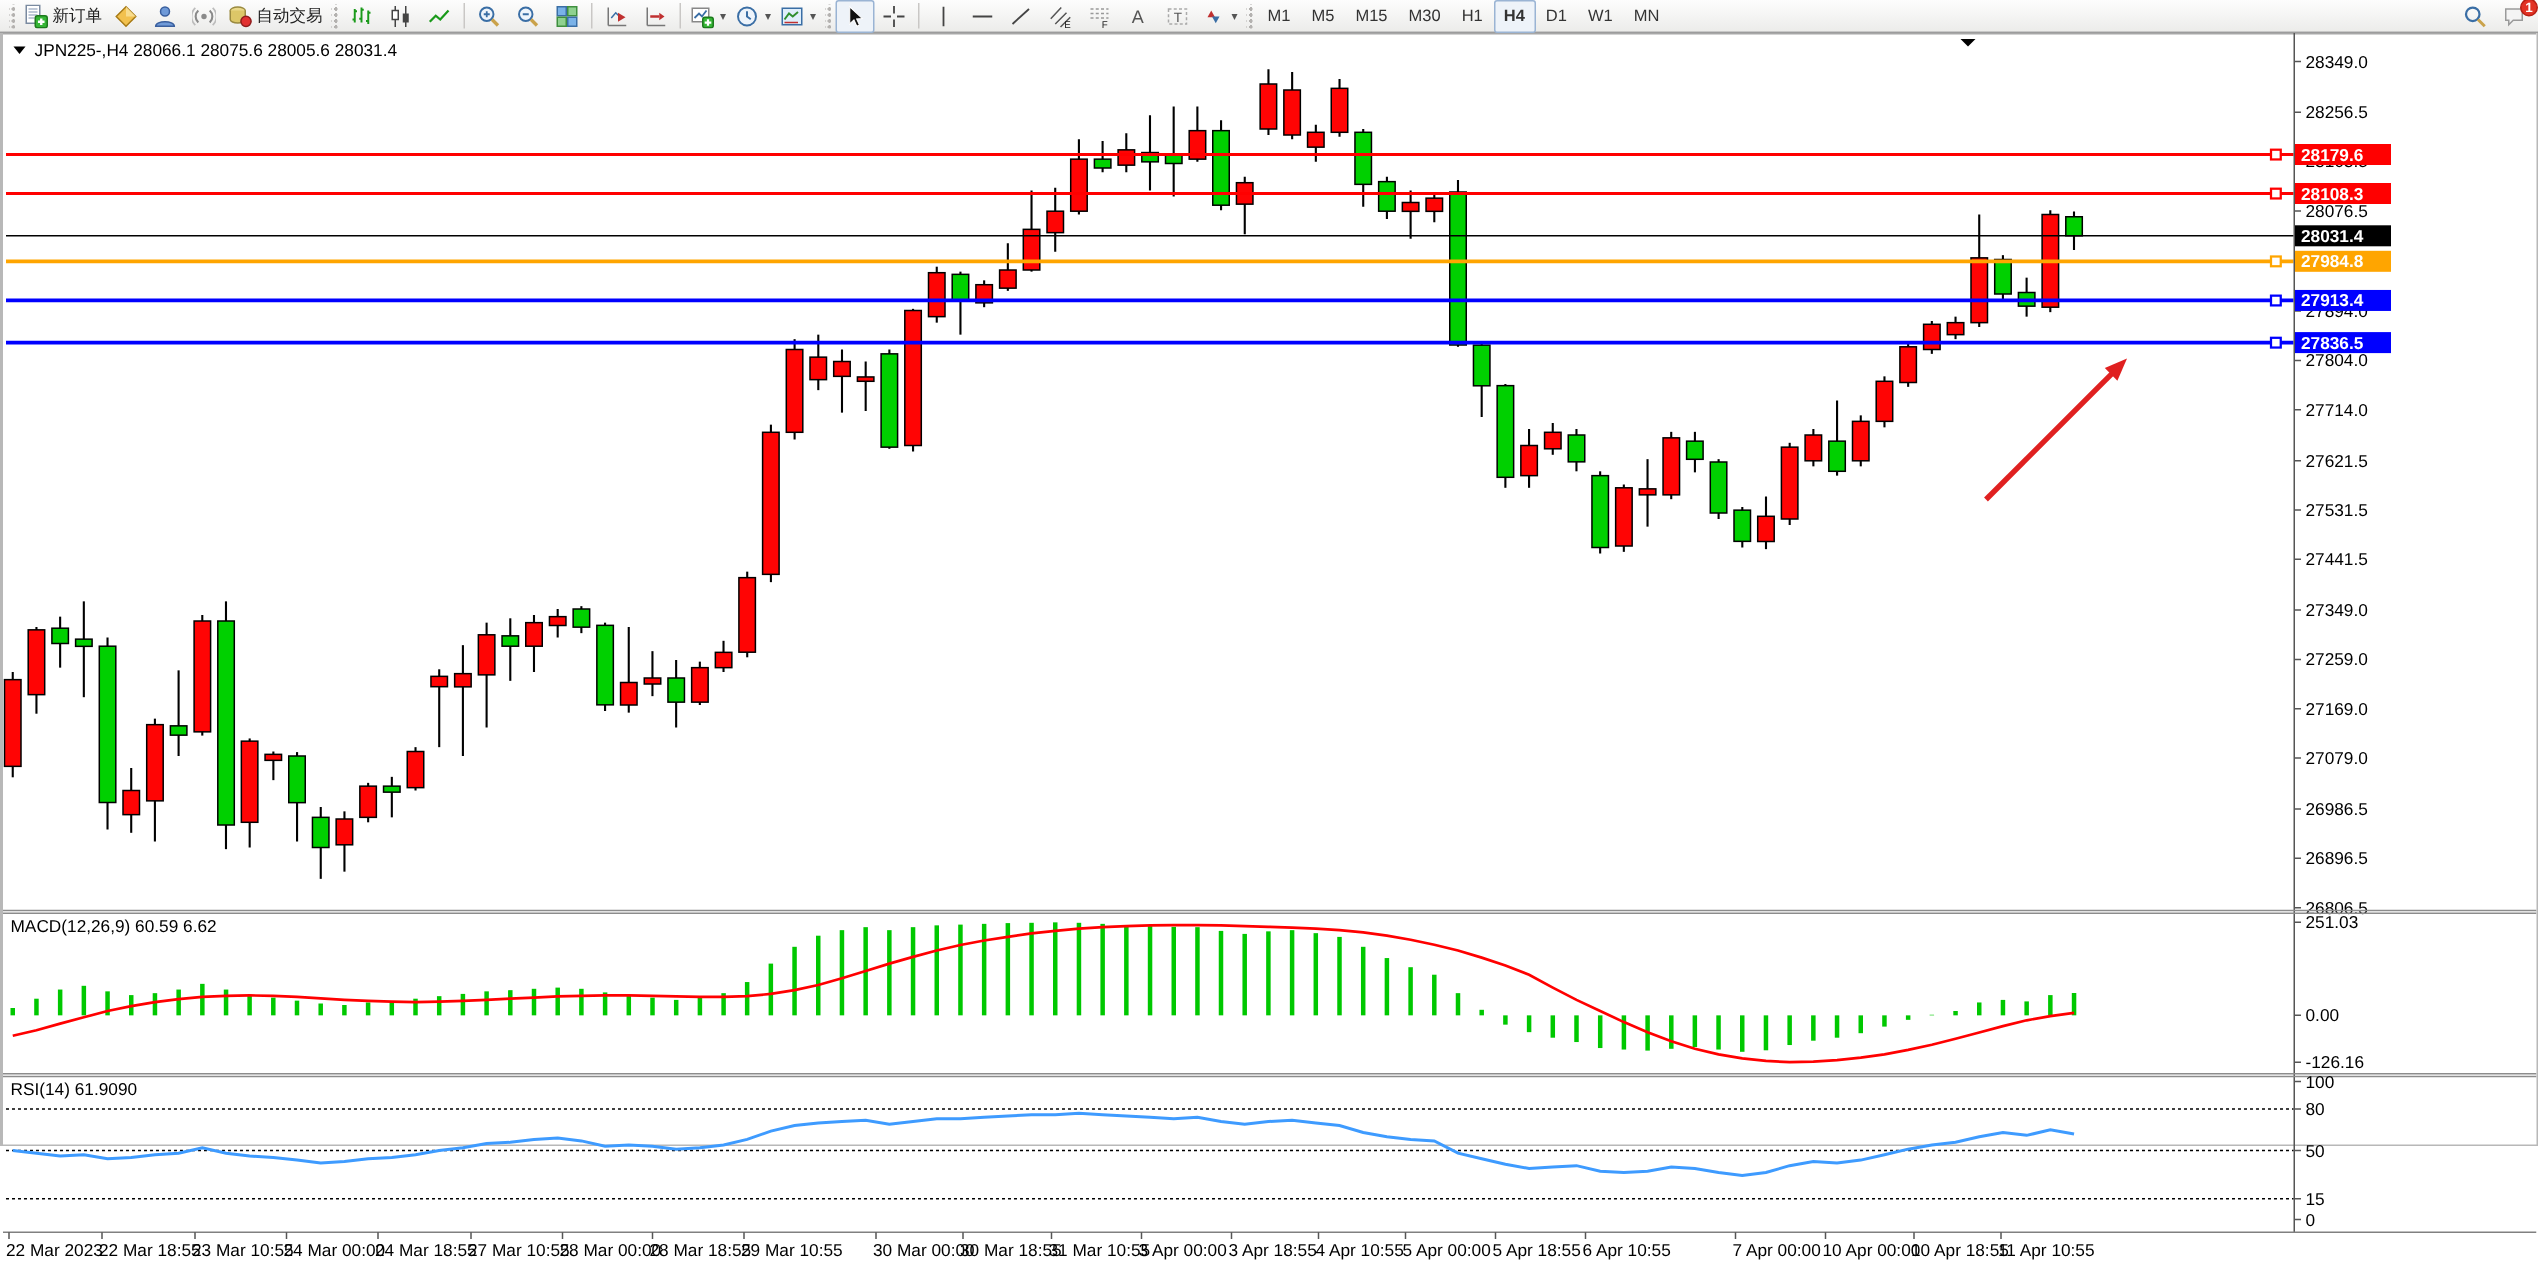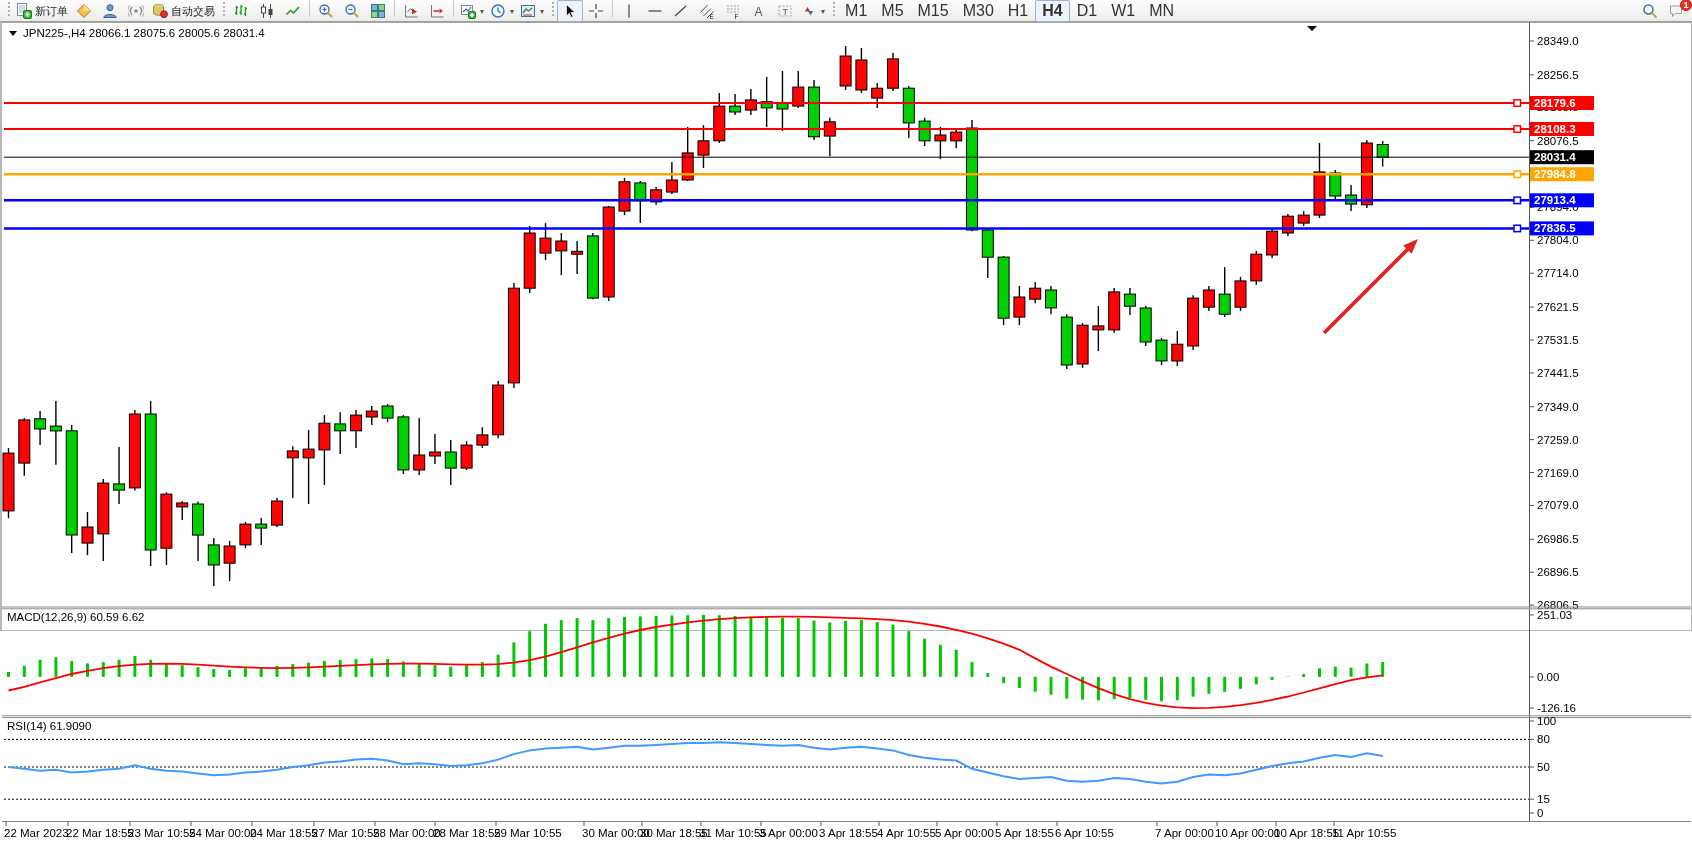--- a/index.html
+++ b/index.html
@@ -1,33 +1,33 @@
 <!DOCTYPE html>
 <html><head>
 <meta charset="utf-8">
 <style>
   html,body{margin:0;padding:0;background:#fff;width:1692px;height:847px;overflow:hidden;
     font-family:"Liberation Sans",sans-serif;}
-  .toolbar{height:22px;display:flex;background:linear-gradient(#fdfdfd,#ececea);
+  .toolbar{height:22px;display:flex;align-items:center;background:linear-gradient(#fdfdfd,#ececea);
     border-bottom:1px solid #9c9c9c;padding:0 3px;box-sizing:border-box;}
   .tb-btn{display:inline-flex;align-items:center;gap:3px;height:20px;min-width:20px;justify-content:center;
     padding:0 2px;border:1px solid transparent;border-radius:2px;position:relative;font-size:11px;color:#222;
     white-space:nowrap;cursor:default;}
   .tb-btn.active{background:#eef3f9;border-color:#9ab4d4;font-weight:bold;}
   .tb-btn svg{flex:0 0 auto;}
   .tb-sep{width:1px;height:17px;background:#c9c7c5;margin:0 3px;flex:0 0 auto;}
   .tb-handle{width:4px;height:16px;margin:0 3px;flex:0 0 auto;
     background-image:radial-gradient(#b4b2b0 42%,transparent 45%);background-size:4px 4px;background-position:1px 1px;}
   .caret{font-size:8px;color:#555;margin-left:1px;}
   .badge{position:absolute;top:-2px;right:-4px;min-width:12px;height:12px;border-radius:7px;background:#e23224;
     color:#fff;font-size:9px;font-weight:bold;display:flex;align-items:center;justify-content:center;padding:0 2px;
     border:1px solid #b71f14;box-sizing:border-box;}
-  .tf-label{padding:0 4px;font-size:16px;color:#333;}
+  .tf-label{padding:0 4px;font-size:11px;color:#333;}
   .spacer{flex:1;}
-  .chart-window{position:relative;width:1692px;height:609px;background:#fff;box-sizing:border-box;
+  .chart-window{position:relative;width:1692px;height:742px;background:#fff;box-sizing:border-box;
     border-left:2px solid #b8b8b8;border-right:1px solid #b8b8b8;border-bottom:1px solid #b8b8b8;}
   svg.chart{display:block;}
   text{font-family:"Liberation Sans",sans-serif;}
 </style>
 </head>
 <body>
 
 <div class="toolbar">
     <div class="tb-handle"></div>
     <div class="tb-btn">

